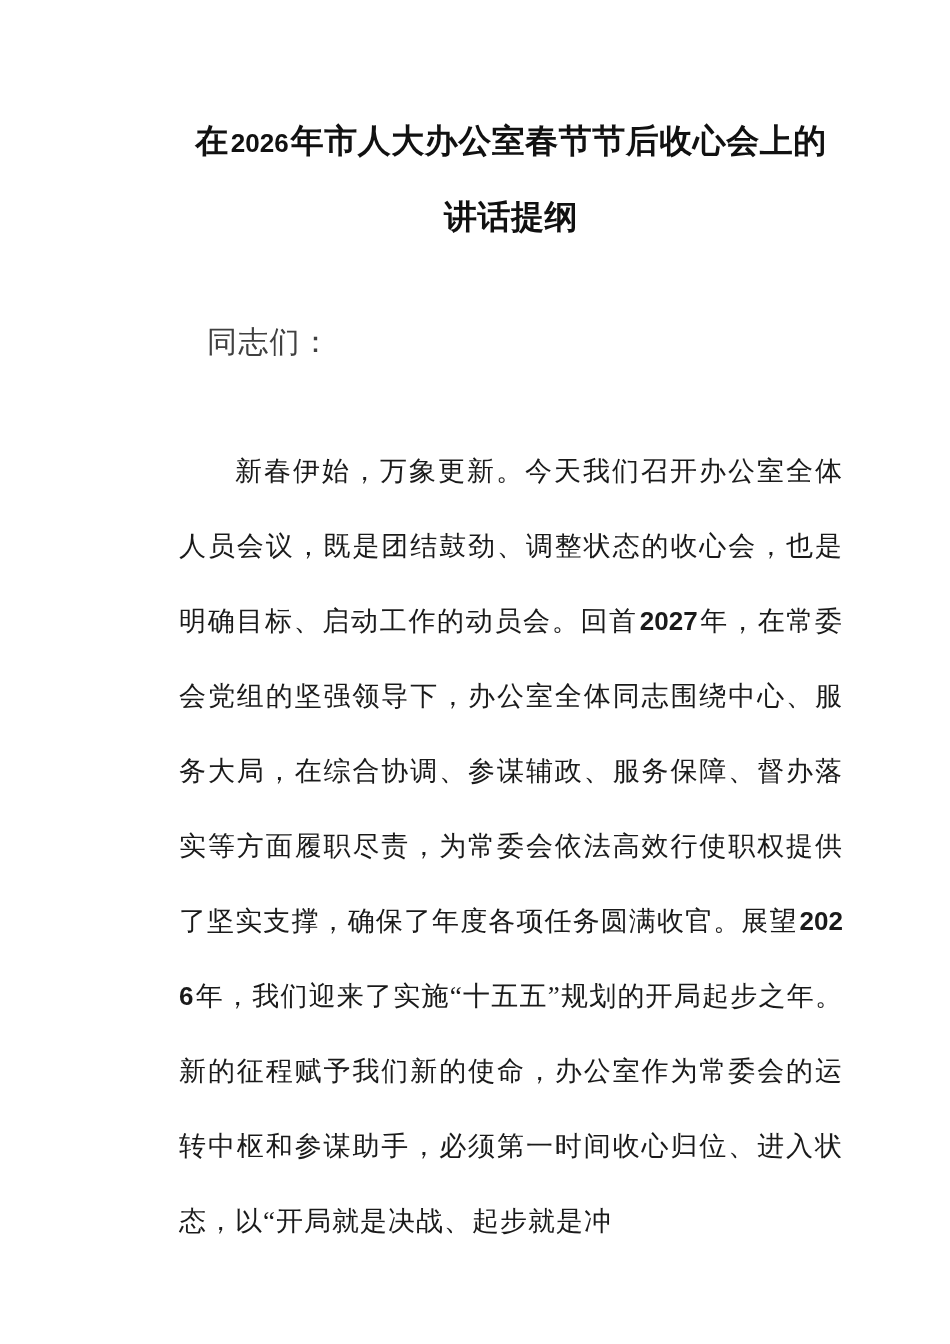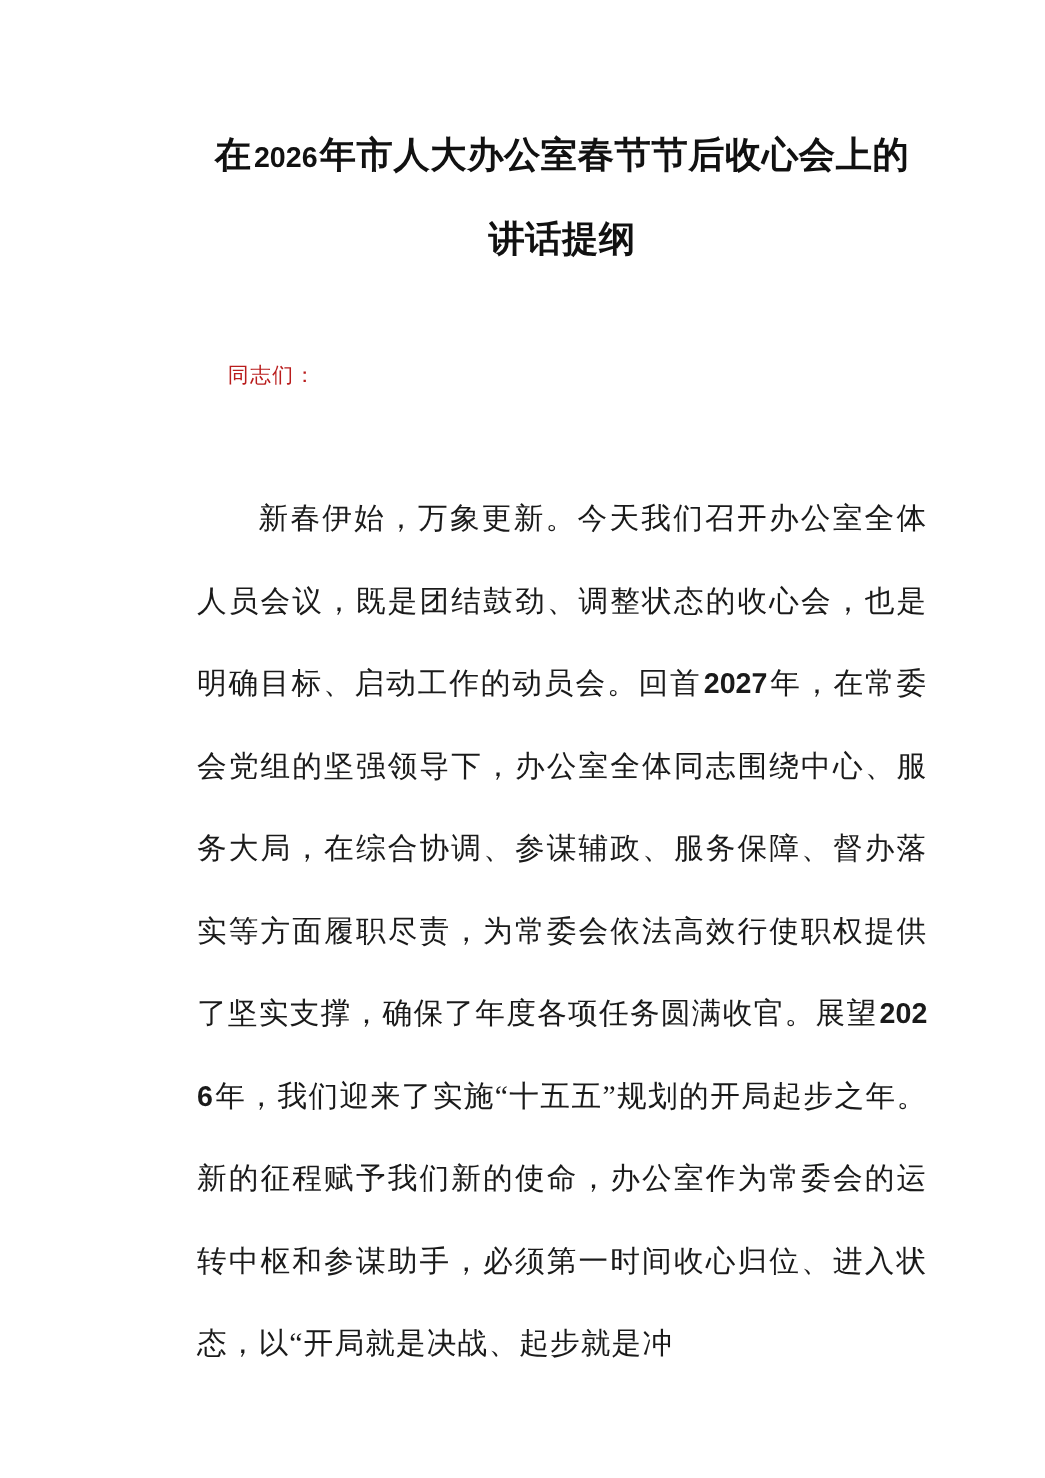--- a/index.html
+++ b/index.html
@@ -43,25 +43,25 @@
     letter-spacing: 0.5px;
     color: #111111;
     white-space: normal;
     word-break: break-all;
   }
 
   
   .salutation {
     margin: 0;
     padding-top: 68px;
-    font-size: 19px;
+    font-size: 30px;
     line-height: 40px;
     text-indent: 28px;
     letter-spacing: 1.2px;
-    color: #b91c1c;
+    color: #404040;
   }
 
   
   .body-block {
     padding-top: 72px;
   }
 
   .body-para {
     margin: 0;
     font-size: 27px;

